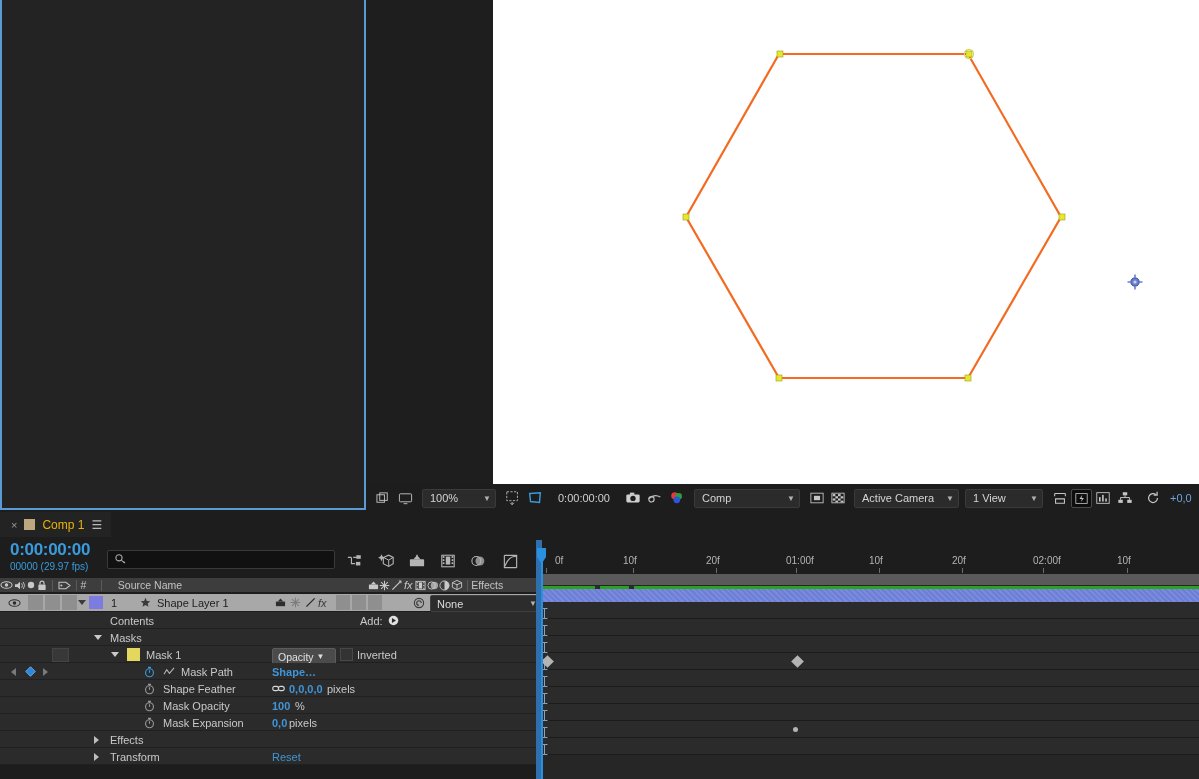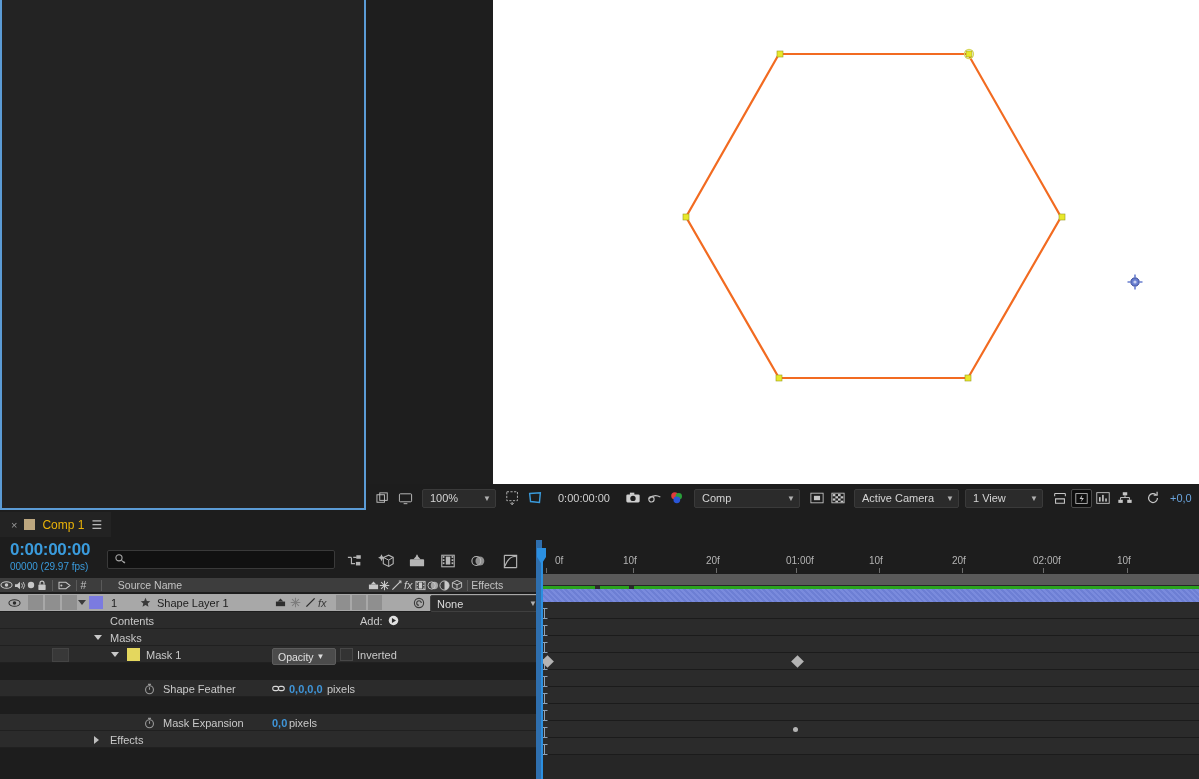--- a/index.html
+++ b/index.html
@@ -582,59 +582,103 @@
     <span class="cell" style="left:127px;width:13px;height:13px;top:2px;background:#e4d75e"></span>
     <span class="cell lbl" style="left:146px">Mask 1</span>
     <span class="blendsel cell" style="left:272px;width:64px;top:2px">
       <span>Opacity</span>
       <span style="font-size:8px;color:#ddd">▼</span>
     </span>
     <span class="cell" style="left:340px;width:13px;height:13px;top:2px;background:#333;border:1px solid #474747"></span>
     <span class="cell lbl" style="left:357px">Inverted</span>
   </div>
 
+  <div class="row prop" style="top:663px">
+    <span class="cell" style="left:11px">
+        <i class="tri" style="border-top:4px solid transparent;border-bottom:4px solid transparent;border-right:5px solid #7a7a7a"></i>
+      </span>
+    <span class="cell" style="left:25px">
+      <svg width="11" height="11" viewBox="0 0 12 12">
+          <path d="M6 .8L11.2 6 6 11.2.8 6z" fill="#2f86d8" stroke="#6fb4ec" stroke-width="1"></path>
+        </svg>
+    </span>
+    <span class="cell" style="left:43px">
+        <i class="tri tri-right" style="border-left-color:#7a7a7a"></i>
+      </span>
+    <span class="cell stopwatch" style="left:144px">
+      <svg width="11" height="12" viewBox="0 0 12 13">
+          <circle cx="6" cy="7.3" r="4.3" fill="none" stroke="#3a9bdc" stroke-width="1.2"></circle>
+          <path d="M6 4.6v2.7M4.4 1.5h3.2M6 1.5v1.5" stroke="#3a9bdc" stroke-width="1.2" fill="none"></path>
+        </svg>
+    </span>
+    <span class="cell" style="left:163px">
+      <svg width="12" height="11" viewBox="0 0 13 12">
+          <path d="M1 9 L4 4 L7 8 L12 2" fill="none" stroke="#b4b4b4" stroke-width="1.2"></path>
+        </svg>
+    </span>
+    <span class="cell lbl" style="left:181px">Mask Path</span>
+    <span class="cell val" style="left:272px;font-weight:bold">Shape…</span>
+  </div>
 
   <div class="row prop" style="top:680px">
     <span class="cell stopwatch" style="left:144px">
       <svg width="11" height="12" viewBox="0 0 12 13">
           <circle cx="6" cy="7.3" r="4.3" fill="none" stroke="#9a9a9a" stroke-width="1.2"></circle>
           <path d="M6 4.6v2.7M4.4 1.5h3.2M6 1.5v1.5" stroke="#9a9a9a" stroke-width="1.2" fill="none"></path>
         </svg>
     </span>
     <span class="cell lbl" style="left:163px">Shape Feather</span>
     <span class="cell" style="left:272px">
       <svg width="13" height="9" viewBox="0 0 14 10">
           <rect x="0.6" y="2.6" width="6.5" height="4.8" rx="2.4" fill="none" stroke="#d8d8d8" stroke-width="1.2"></rect>
           <rect x="6.9" y="2.6" width="6.5" height="4.8" rx="2.4" fill="none" stroke="#d8d8d8" stroke-width="1.2"></rect>
         </svg>
     </span>
     <span class="cell val" style="left:289px;font-weight:bold">0,0,0,0</span>
     <span class="cell unit" style="left:327px">pixels</span>
   </div>
 
+  <div class="row prop" style="top:697px">
+    <span class="cell stopwatch" style="left:144px">
+      <svg width="11" height="12" viewBox="0 0 12 13">
+          <circle cx="6" cy="7.3" r="4.3" fill="none" stroke="#9a9a9a" stroke-width="1.2"></circle>
+          <path d="M6 4.6v2.7M4.4 1.5h3.2M6 1.5v1.5" stroke="#9a9a9a" stroke-width="1.2" fill="none"></path>
+        </svg>
+    </span>
+    <span class="cell lbl" style="left:163px">Mask Opacity</span>
+    <span class="cell val" style="left:272px;font-weight:bold">100</span>
+    <span class="cell unit" style="left:295px">%</span>
+  </div>
 
   <div class="row prop" style="top:714px">
     <span class="cell stopwatch" style="left:144px">
       <svg width="11" height="12" viewBox="0 0 12 13">
           <circle cx="6" cy="7.3" r="4.3" fill="none" stroke="#9a9a9a" stroke-width="1.2"></circle>
           <path d="M6 4.6v2.7M4.4 1.5h3.2M6 1.5v1.5" stroke="#9a9a9a" stroke-width="1.2" fill="none"></path>
         </svg>
     </span>
     <span class="cell lbl" style="left:163px">Mask Expansion</span>
     <span class="cell val" style="left:272px;font-weight:bold">0,0</span>
     <span class="cell unit" style="left:289px">pixels</span>
   </div>
 
   <div class="row prop" style="top:731px">
     <span class="cell" style="left:94px">
         <i class="tri tri-right"></i>
       </span>
     <span class="cell lbl" style="left:110px">Effects</span>
   </div>
 
+  <div class="row prop" style="top:748px">
+    <span class="cell" style="left:94px">
+        <i class="tri tri-right"></i>
+      </span>
+    <span class="cell lbl" style="left:110px">Transform</span>
+    <span class="cell val" style="left:272px">Reset</span>
+  </div>
 
   <div id="graph">
     <div id="layerbar-row">
       <div id="renderbar">
         <span class="rb-gap" style="left:52px"></span>
         <span class="rb-gap" style="left:86px"></span>
       </div>
       <div id="layerbar"></div>
     </div>
   <div class="grow" style="top: 17px; background: rgb(43, 43, 43);"></div>

